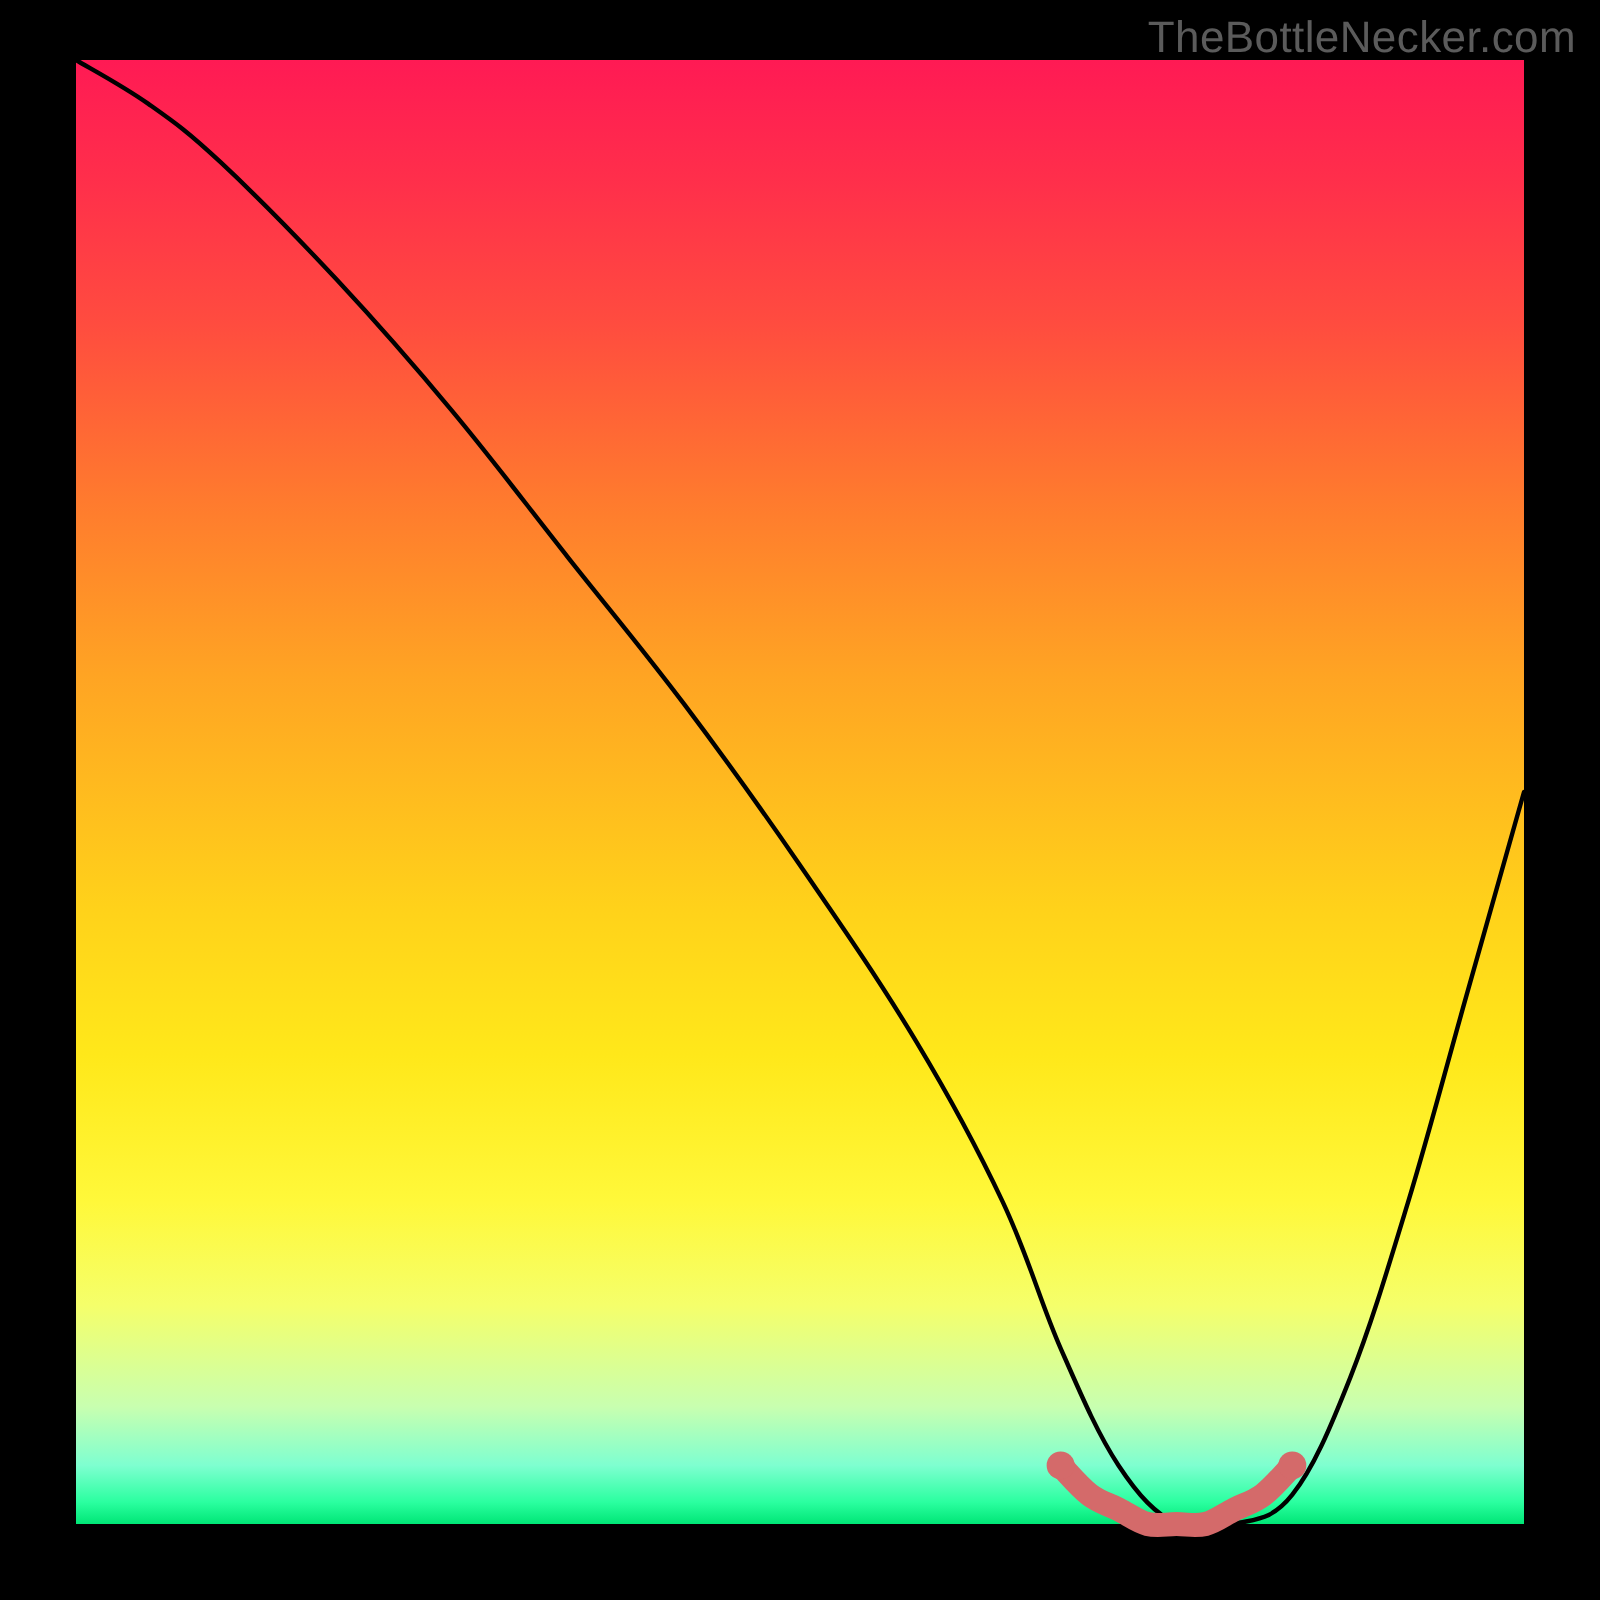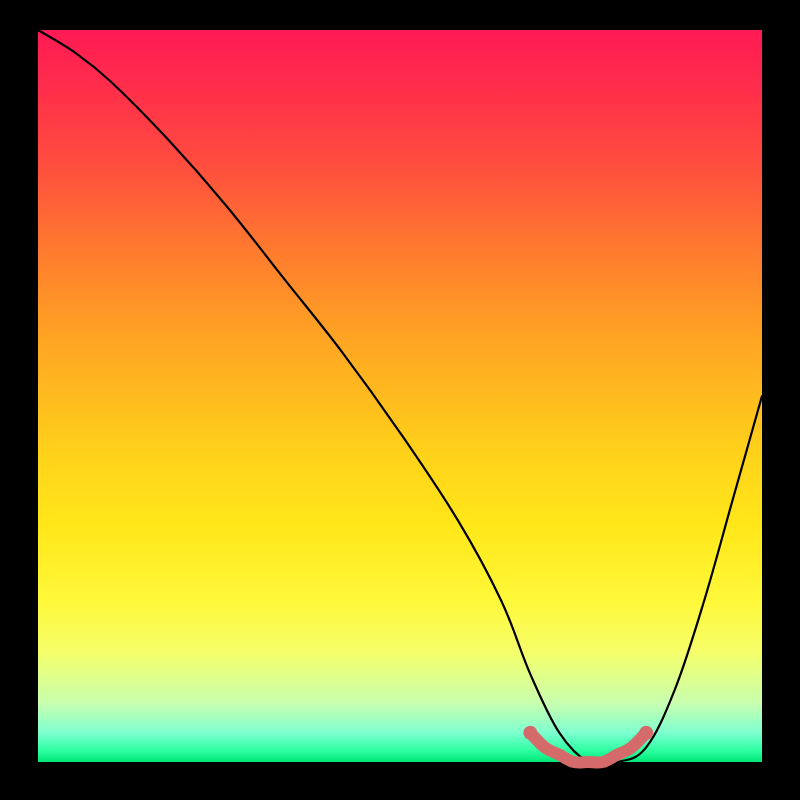--- a/index.html
+++ b/index.html
@@ -63,20 +63,21 @@
     width: 100%;
     height: 100%;
     overflow: visible;
   }
 </style>
 </head>
 <body>
 
 <div class="frame">
 
+  <div class="attribution">TheBottleNecker.com</div>
 
   <div class="plot">
     <div class="gradient-bg"></div>
 
     <svg class="curve" viewBox="0 0 724 732" preserveAspectRatio="none">
       <path id="main-curve" fill="none" stroke="#000" stroke-width="2.2" stroke-linecap="round" stroke-linejoin="round" d="M 0 0 C 6.516 3.9528000000000065, 23.168000000000003 12.736800000000034, 36.2 21.960000000000036 C 49.232 31.18320000000004, 55.45840000000001 35.4288, 72.4 51.24000000000001 C 89.3416 67.05120000000001, 109.46879999999999 87.40080000000007, 130.32 109.80000000000007 C 151.1712 132.19920000000005, 167.3888 150.64559999999997, 188.24 175.67999999999995 C 209.09120000000001 200.71439999999993, 225.30880000000002 222.528, 246.16000000000003 248.88 C 267.01120000000003 275.23199999999997, 283.2288 294.4104, 304.08 322.08 C 324.9312 349.7496, 341.1488 372.29519999999997, 362 402.59999999999997 C 382.8512 432.90479999999997, 401.67519999999996 460.1352, 419.91999999999996 490.44 C 438.16479999999996 520.7448, 450.328 543.2904000000001, 463.36 570.96 C 476.39200000000005 598.6296, 481.8944000000001 620.4431999999999, 492.32000000000005 644.16 C 502.7456 667.8768, 510.8544 686.9088, 521.28 702.72 C 531.7056 718.5312, 539.8144 726.7296, 550.24 732 C 560.6656 737.2704, 568.7744 734.6351999999999, 579.2 732 C 589.6256000000001 729.3648000000001, 597.7343999999999 730.5360000000001, 608.16 717.36 C 618.5856 704.184, 626.6944 685.1519999999999, 637.12 658.8 C 647.5456 632.448, 655.6544 605.2176000000001, 666.08 570.96 C 676.5056000000001 536.7024, 684.6143999999999 505.37280000000004, 695.04 468.48 C 705.4656 431.5872, 718.7872 384.4464, 724 366"></path>
       <path id="highlight-curve" fill="none" stroke="#d46a6a" stroke-width="12" stroke-linecap="round" stroke-linejoin="round" d="M 492.32000000000005 702.72 C 494.92640000000006 705.3552, 501.5872 713.4072, 506.79999999999995 717.36 C 512.0128 721.3128, 516.0672 722.0447999999999, 521.28 724.68 C 526.4928 727.3152, 530.5472 730.6824, 535.76 732 C 540.9728 733.3176, 545.0272 732, 550.24 732 C 555.4528 732, 559.5072 733.3176, 564.72 732 C 569.9328 730.6824, 573.9872 727.3152, 579.2 724.68 C 584.4128000000001 722.0447999999999, 588.4671999999999 721.3128, 593.68 717.36 C 598.8928 713.4072, 605.5536 705.3552, 608.16 702.72"></path>
       <circle id="hl-start" r="7" fill="#d46a6a" cx="492.32000000000005" cy="702.72"></circle>
       <circle id="hl-end" r="7" fill="#d46a6a" cx="608.16" cy="702.72"></circle>
     </svg>

